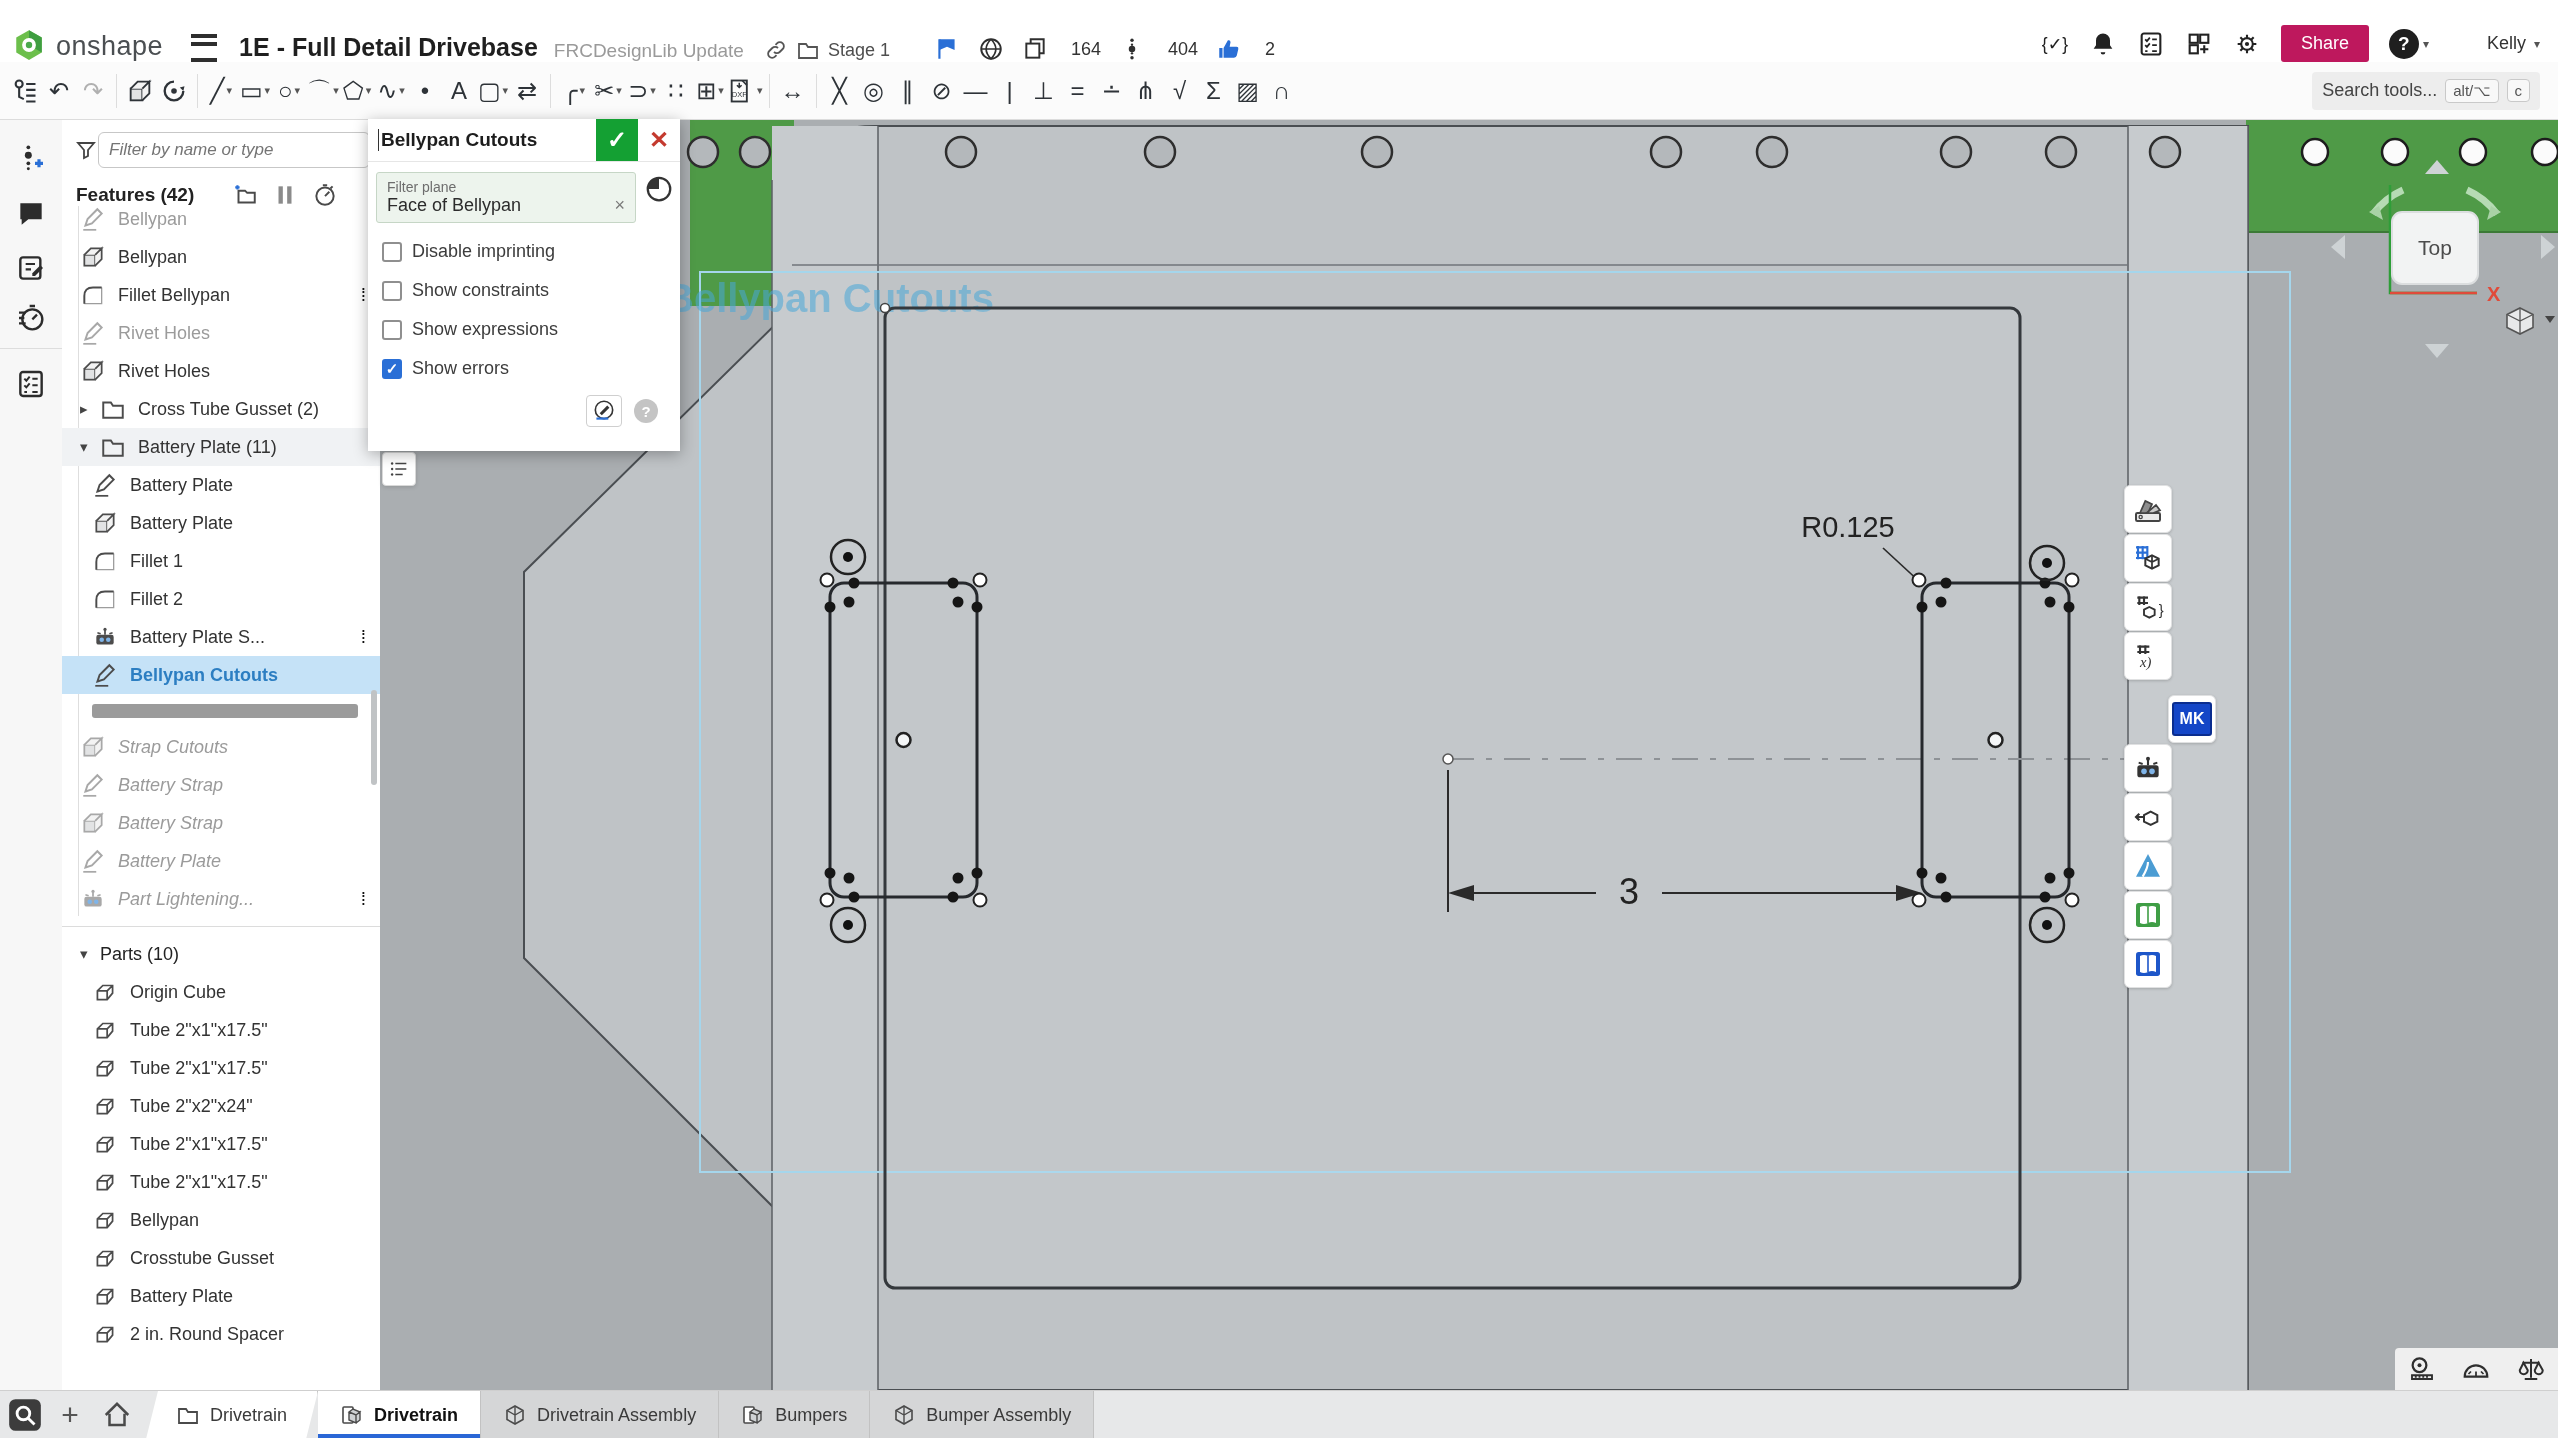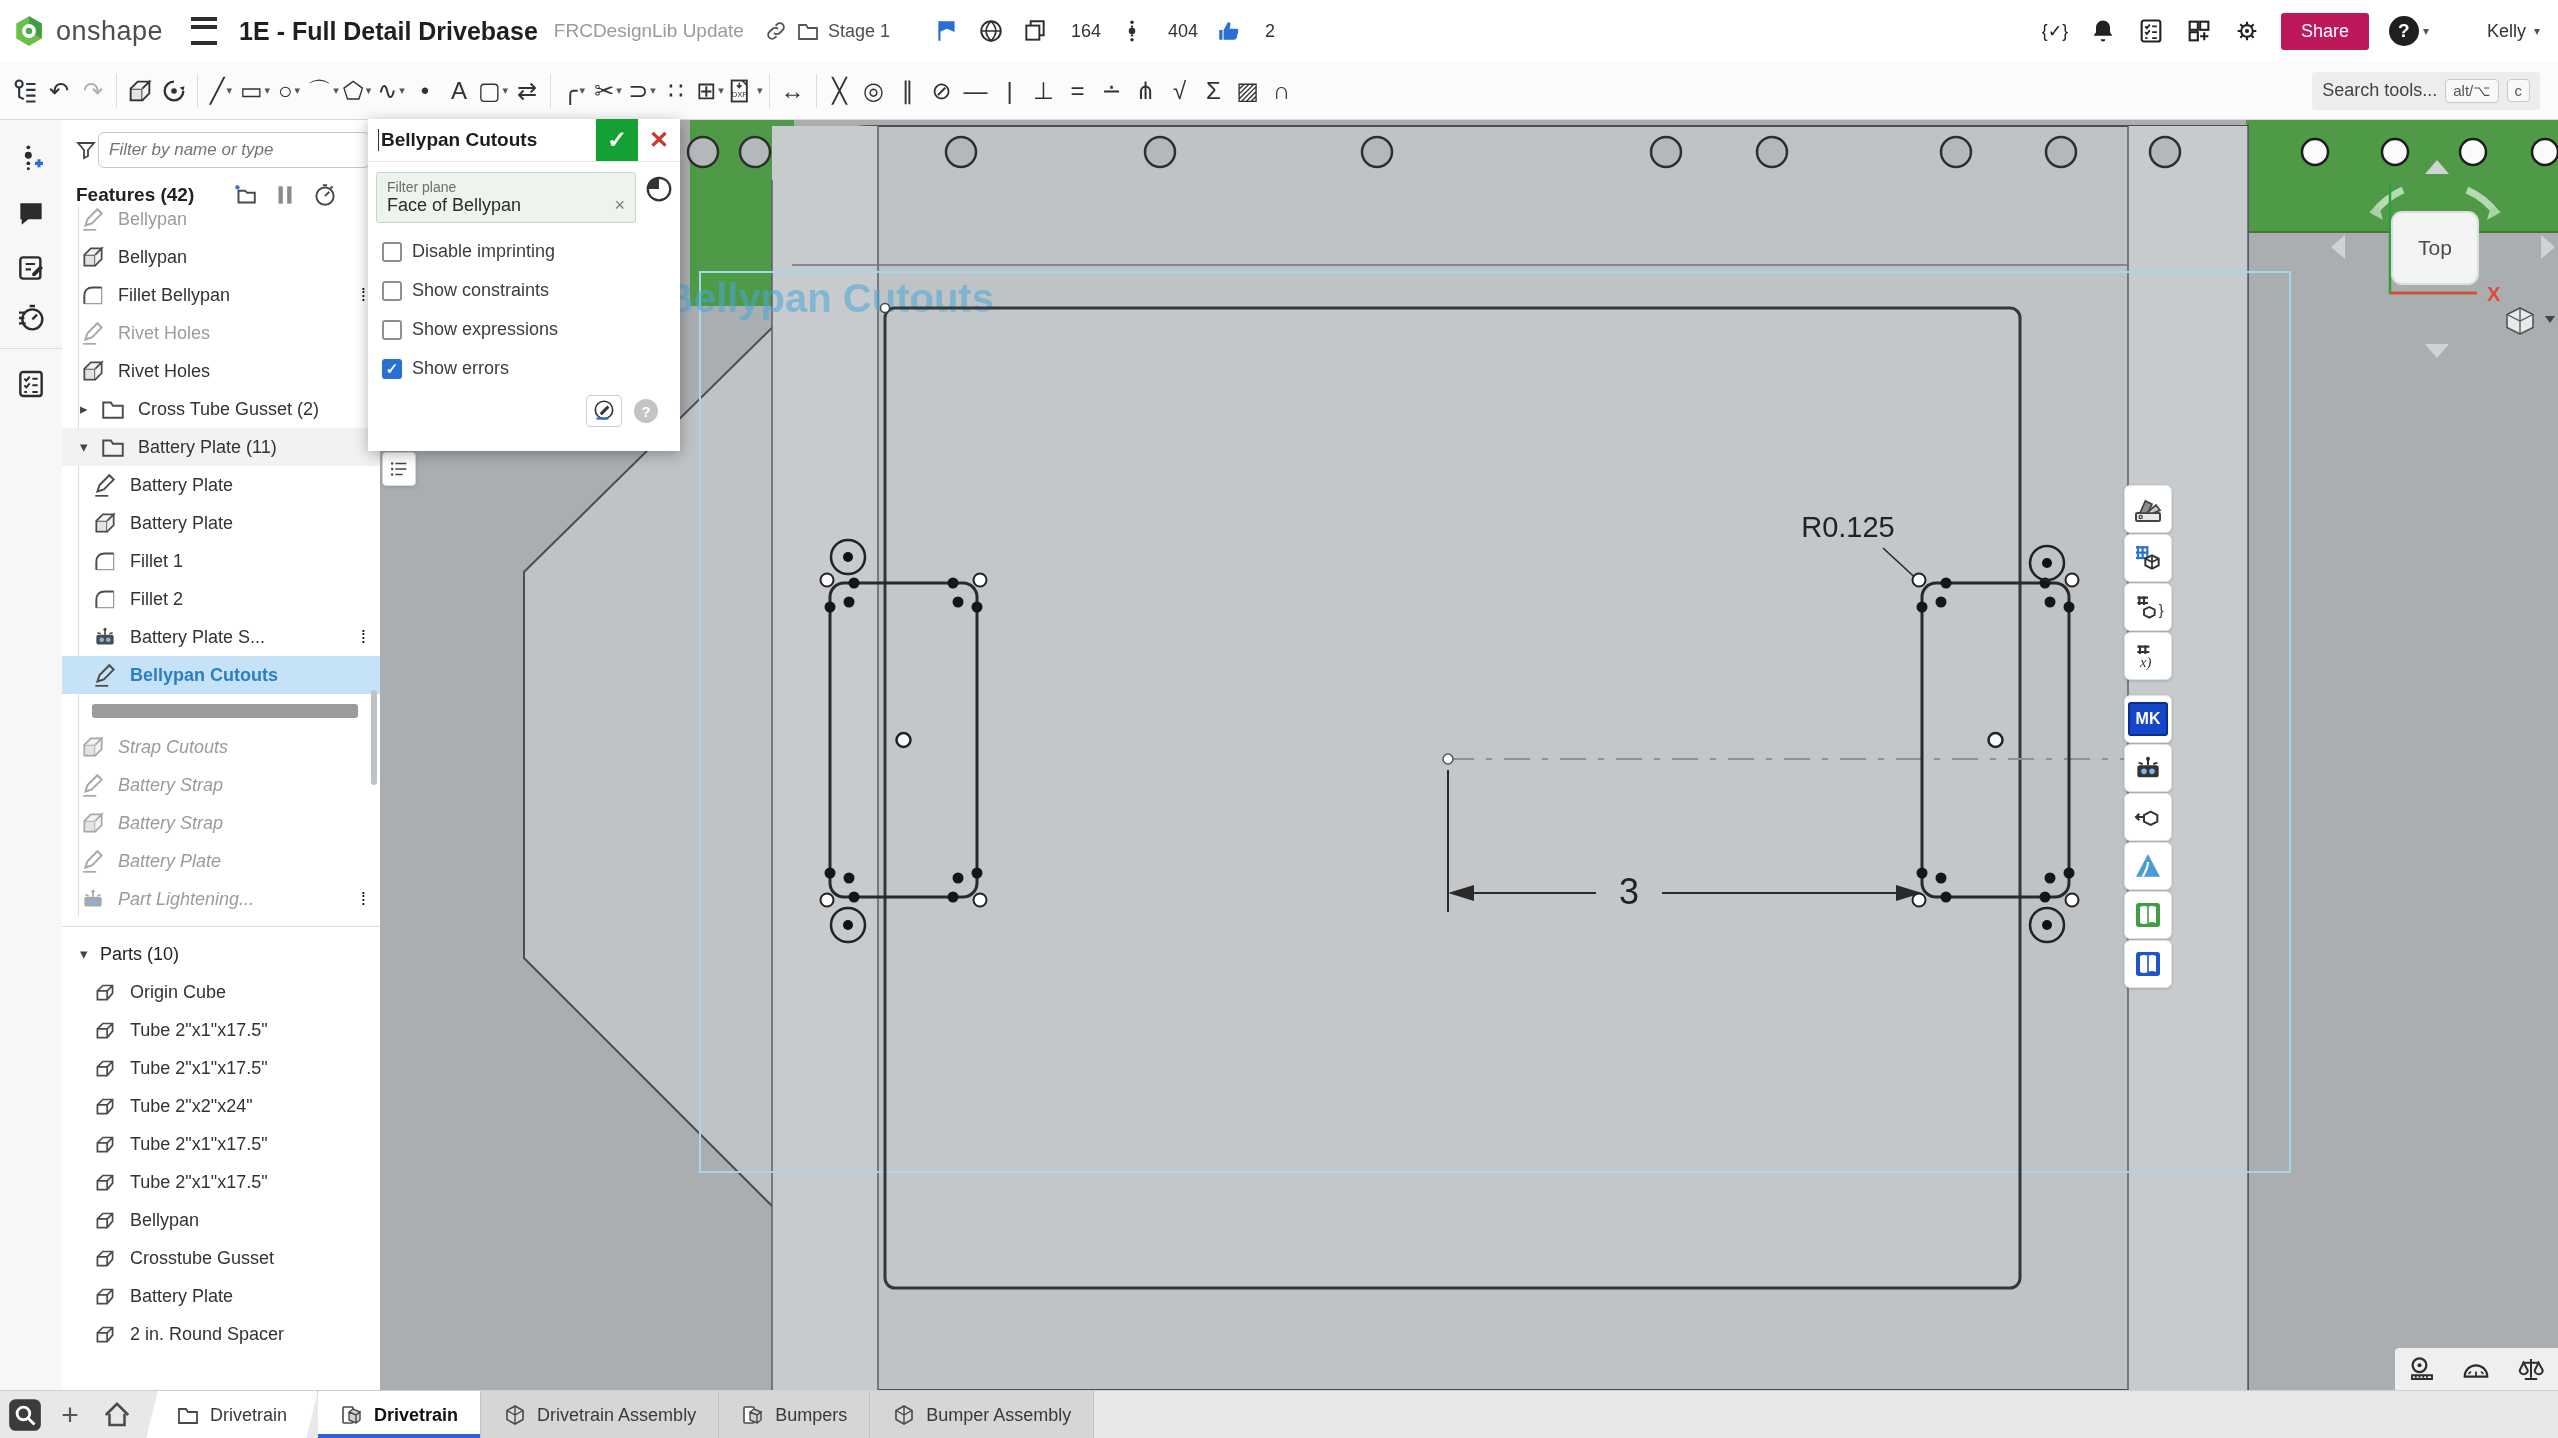--- a/index.html
+++ b/index.html
@@ -2,21 +2,21 @@
 <html><head>
 <meta charset="utf-8">
 <style>
   html,body{margin:0;padding:0;background:#888;}
   #stage{position:relative;width:2558px;height:1438px;background:#fff;overflow:hidden;
          font-family:"Liberation Sans",sans-serif;color:#333;}
   .abs{position:absolute;}
   svg{display:block;}
   
   #topbar{left:0;top:0;width:2558px;height:62px;background:#fff;border-bottom:1px solid #e3e3e3;
-          display:flex;align-items:center;}
+          display:flex;align-items:flex-end;}
   #topbar .logo{width:34px;height:34px;margin:0 10px 0 12px;}
   .logotext{font-size:27px;color:#4b4f52;letter-spacing:.5px;margin-right:28px;}
   .hamb{width:26px;height:20px;border-top:4px solid #2e2e2e;border-bottom:4px solid #2e2e2e;margin-right:22px;}
   .hamb::after{content:"";display:block;height:4px;background:#2e2e2e;margin-top:4px;}
   .doc-title{font-size:25px;font-weight:bold;color:#1f1f1f;margin-right:16px;white-space:nowrap;}
   .doc-sub{font-size:19px;color:#9a9a9a;margin-right:20px;white-space:nowrap;}
   .ws{display:flex;align-items:center;font-size:18px;color:#4e4e4e;gap:8px;}
   .statuses{display:flex;align-items:center;gap:6px;margin-left:44px;}
   .chip{display:flex;align-items:center;gap:23px;font-size:18px;color:#333;margin-right:12px;}
   .tb-right{margin-left:auto;display:flex;align-items:center;gap:20px;padding-right:18px;}
@@ -935,21 +935,21 @@
       <div class="rrbtn abs" style="top: 583px;">
         <svg width="32" height="32">
           <use href="#s-gridbraces"></use>
         </svg>
       </div>
       <div class="rrbtn abs" style="top: 632px;">
         <svg width="32" height="32">
           <use href="#s-gridfx"></use>
         </svg>
       </div>
-      <div class="rrbtn abs" style="top: 695px;">
+      <div class="rrbtn abs" style="top: 695px; margin-left: 44px;">
         <span class="mk">MK</span>
       </div>
       <div class="rrbtn abs" style="top: 744px;">
         <svg width="32" height="32">
           <use href="#s-robot"></use>
         </svg>
       </div>
       <div class="rrbtn abs" style="top: 793px;">
         <svg width="32" height="32">
           <use href="#s-derived"></use>

